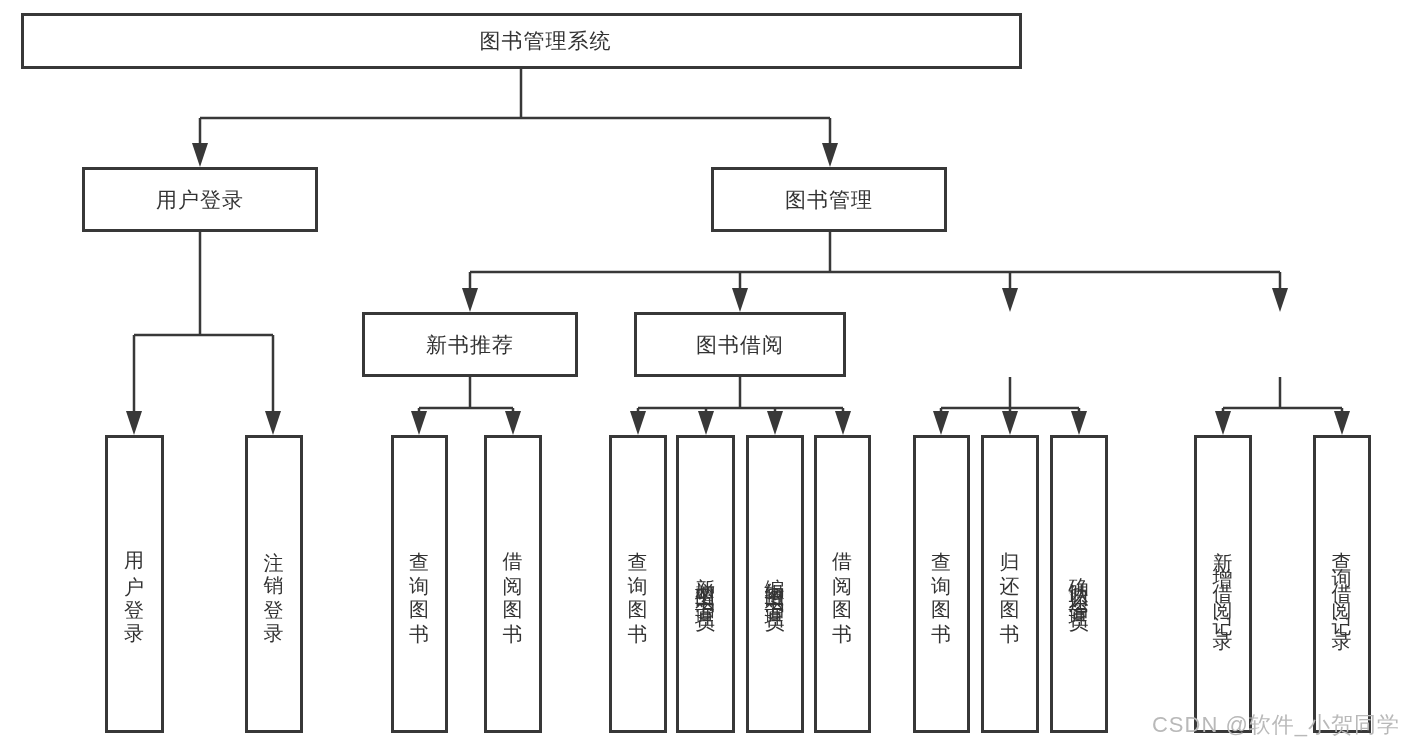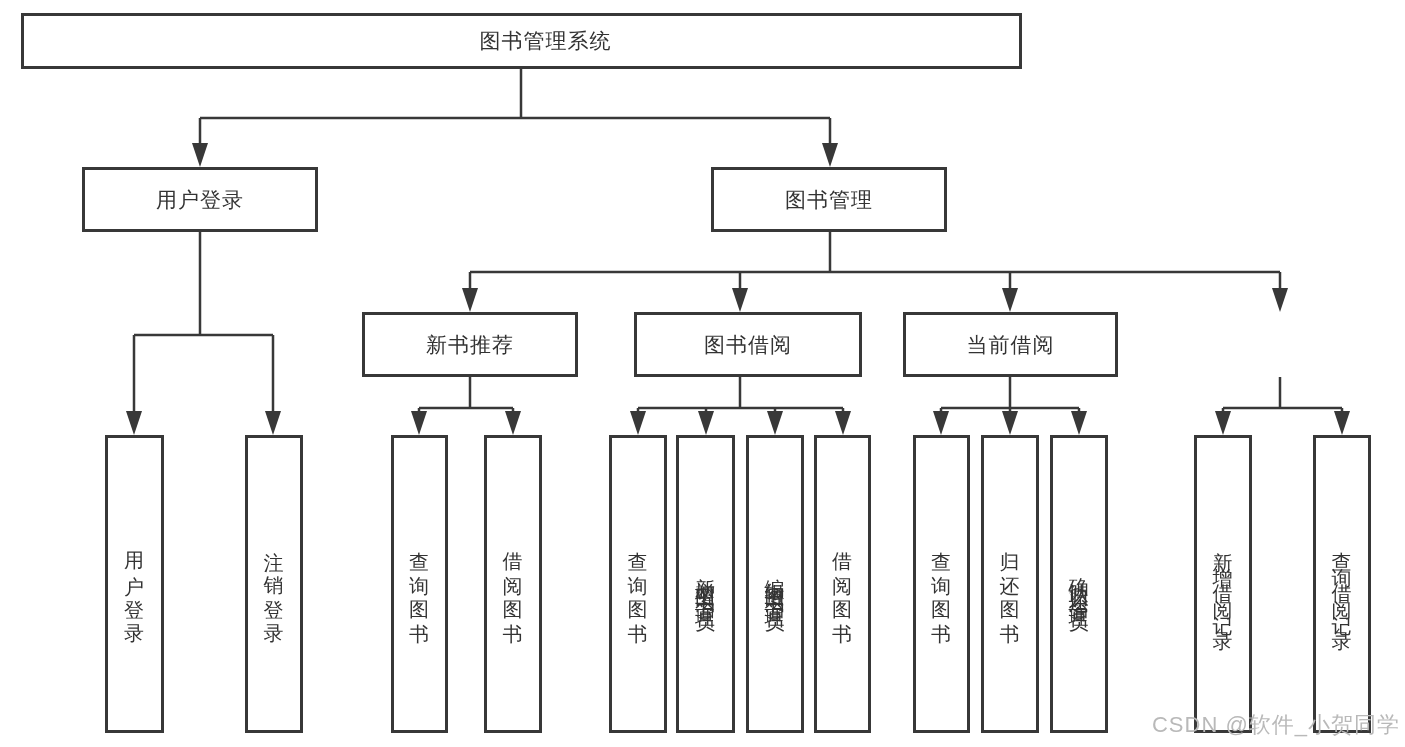--- a/index.html
+++ b/index.html
@@ -74,25 +74,22 @@
   <div class="node branch-box" style="left:82px; top:167px; width:236px; height:65px;">
     <span>用户登录</span>
   </div>
   <div class="node branch-box" style="left:362px; top:312px; width:216px; height:65px;">
     <span>新书推荐</span>
   </div>
 
   <div class="node branch-box" style="left:711px; top:167px; width:236px; height:65px;">
     <span>图书管理</span>
   </div>
-  <div class="node branch-box" style="left:634px; top:312px; width:228px; height:65px;">
+  <div class="node branch-box" style="left:634px; top:312px; width:212px; height:65px;">
     <span>图书借阅</span>
-  </div>
-  <div class="node branch-box" style="left:903px; top:312px; width:215px; height:65px;">
-    <span>当前借阅</span>
   </div>
 
   <div class="node leaf-box" style="left:105px; width:59px;">
     <span class="vtext ls-wide">用户登录</span>
   </div>
   <div class="node leaf-box" style="left:245px; width:58px;">
     <span class="vtext ls-wide">注销登录</span>
   </div>
 
   <div class="node leaf-box" style="left:391px; width:57px;">

